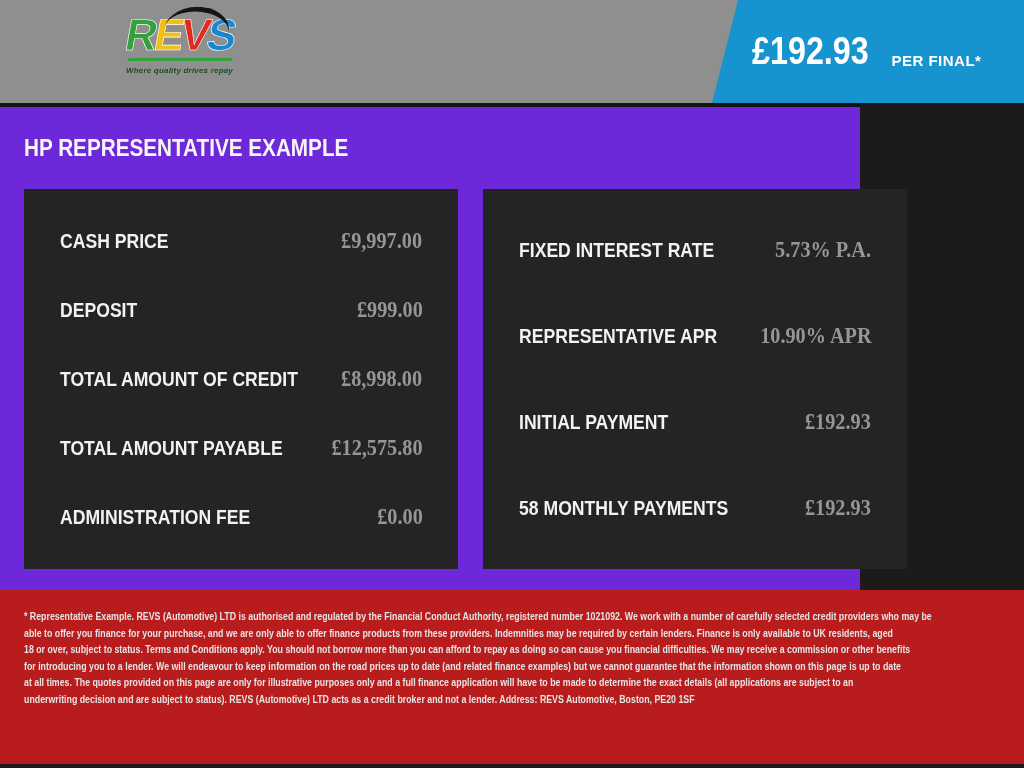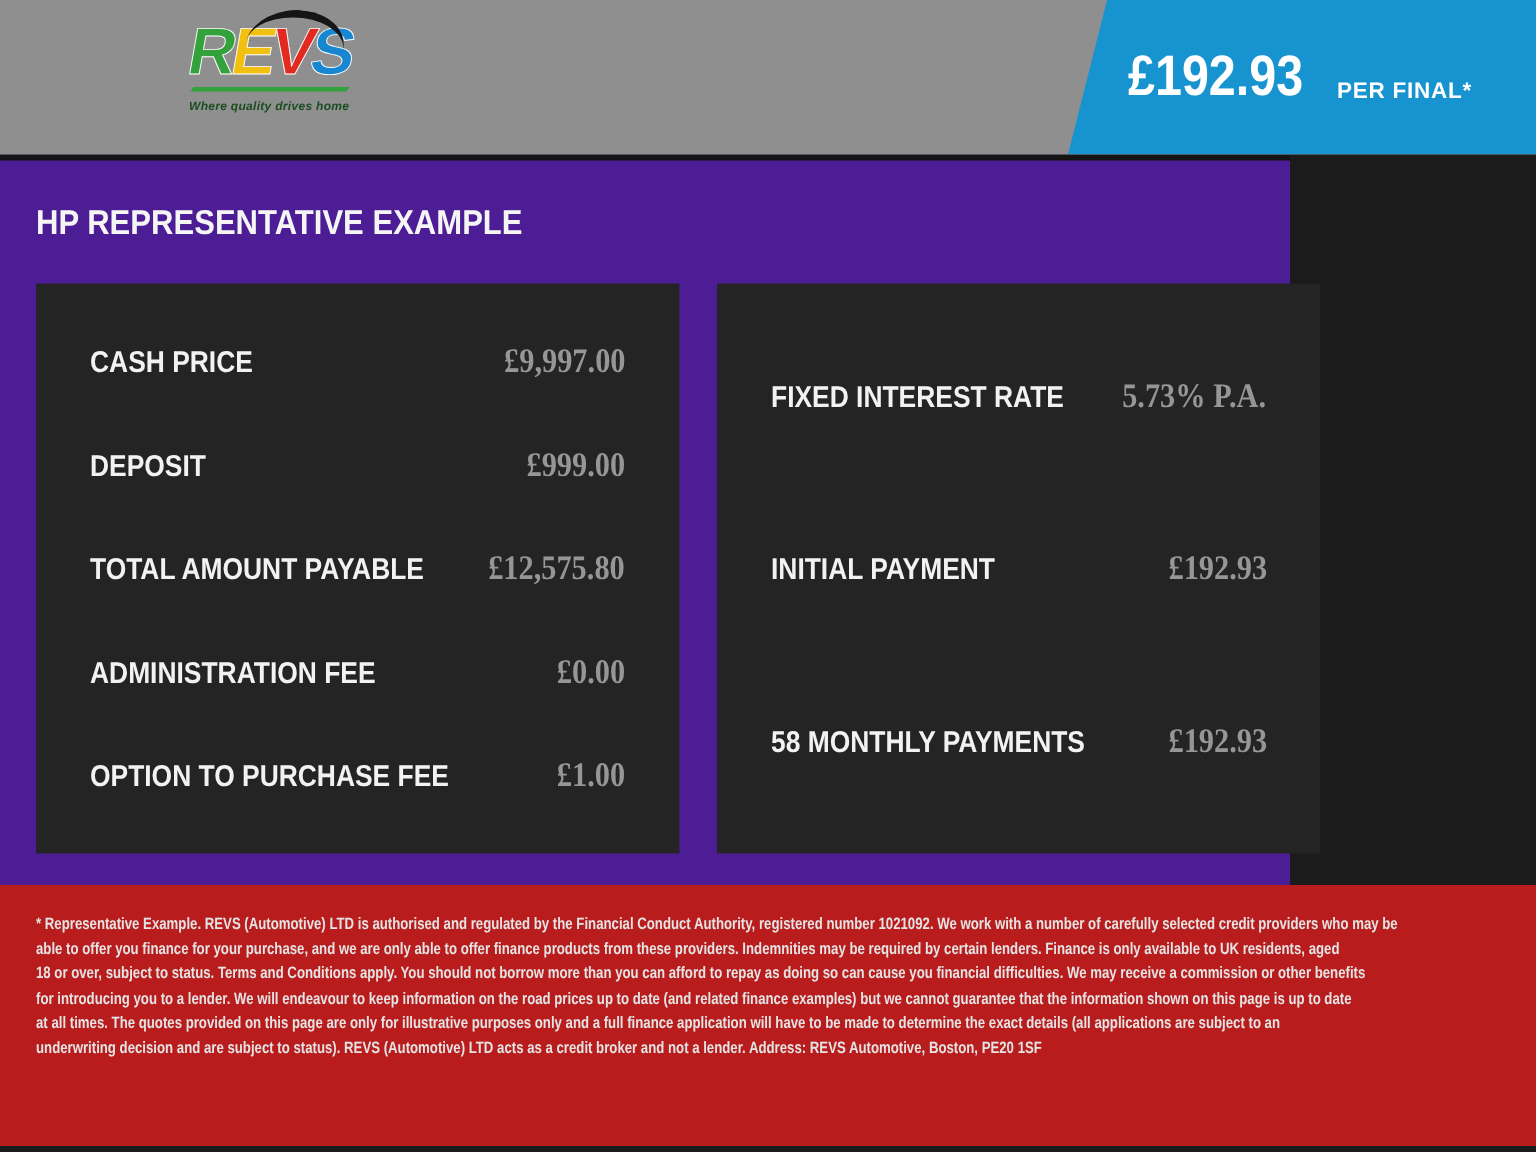--- a/index.html
+++ b/index.html
@@ -23,21 +23,21 @@
 
   .price-banner { position:absolute; top:0; right:0; width:312px; height:103px;
                   clip-path:polygon(26px 0, 100% 0, 100% 100%, 0 100%);
                   display:flex; align-items:center; padding-left:40px; }
   .price-amount { color:#ffffff; font-weight:bold; font-size:38px;
                   transform:scaleX(0.85); transform-origin:left center; white-space:nowrap; }
   .price-period { color:#ffffff; font-weight:bold; font-size:15px; letter-spacing:0.5px;
                   margin-top:18px; margin-left:2px; white-space:nowrap; }
 
   
-  .main { width:860px; height:487px; background:#4c1d95; border-top:4px solid #141414;
+  .main { width:860px; height:487px; background:#6d28d9; border-top:4px solid #141414;
           padding:28px 24px 0 24px; }
   .page-title { color:#f5f5f5; font-size:23px; font-weight:bold; white-space:nowrap;
                 transform:scaleX(0.9); transform-origin:left center; }
   .panels { display:flex; gap:25px; margin-top:27px; }
   .panel { background:#242424; height:380px; display:flex; flex-direction:column;
            justify-content:space-around; padding:18px 36px; }
   .panel-left  { width:476px; }
   .panel-right { width:475px; }
   .frow { display:flex; justify-content:space-between; align-items:baseline; }
   .flabel { color:#f2f2f2; font-weight:bold; font-size:20px; white-space:nowrap;
@@ -58,21 +58,21 @@
 
   <div class="logo">
     <div class="logo-letters">
       <span style="color: rgb(51, 162, 61);">R</span>
       <span style="color: rgb(242, 192, 17);">E</span>
       <span style="color: rgb(226, 42, 32);">V</span>
       <span style="color: rgb(23, 135, 210);">S</span>
       <span class="logo-arc"></span>
     </div>
     <div class="logo-underline"></div>
-    <div class="logo-tagline" style="color: rgb(26, 77, 31);">Where quality drives home</div>
+    <div class="logo-tagline" style="color: rgb(26, 77, 31);">Where quality drives repay</div>
   </div>
 
   <div class="price-banner" style="background: rgb(23, 147, 207);">
     <span class="price-amount">£192.93</span>
     <span class="price-period">PER FINAL*</span>
   </div>
 </header>
 
 <div class="main">
   <h1 class="page-title">HP REPRESENTATIVE EXAMPLE</h1>
@@ -82,37 +82,41 @@
     <section class="panel panel-left">
       <div class="frow">
         <span class="flabel">CASH PRICE</span>
         <span class="fvalue">£9,997.00</span>
       </div>
       <div class="frow">
         <span class="flabel">DEPOSIT</span>
         <span class="fvalue">£999.00</span>
       </div>
       <div class="frow">
+        <span class="flabel">TOTAL AMOUNT OF CREDIT</span>
+        <span class="fvalue">£8,998.00</span>
+      </div>
+      <div class="frow">
         <span class="flabel">TOTAL AMOUNT PAYABLE</span>
         <span class="fvalue">£12,575.80</span>
       </div>
       <div class="frow">
         <span class="flabel">ADMINISTRATION FEE</span>
         <span class="fvalue">£0.00</span>
       </div>
-      <div class="frow">
-        <span class="flabel">OPTION TO PURCHASE FEE</span>
-        <span class="fvalue">£1.00</span>
-      </div>
     </section>
 
     <section class="panel panel-right">
       <div class="frow">
         <span class="flabel">FIXED INTEREST RATE</span>
         <span class="fvalue">5.73% P.A.</span>
+      </div>
+      <div class="frow">
+        <span class="flabel">REPRESENTATIVE APR</span>
+        <span class="fvalue">10.90% APR</span>
       </div>
       <div class="frow">
         <span class="flabel">INITIAL PAYMENT</span>
         <span class="fvalue">£192.93</span>
       </div>
       <div class="frow">
         <span class="flabel">58 MONTHLY PAYMENTS</span>
         <span class="fvalue">£192.93</span>
       </div>
     </section>

